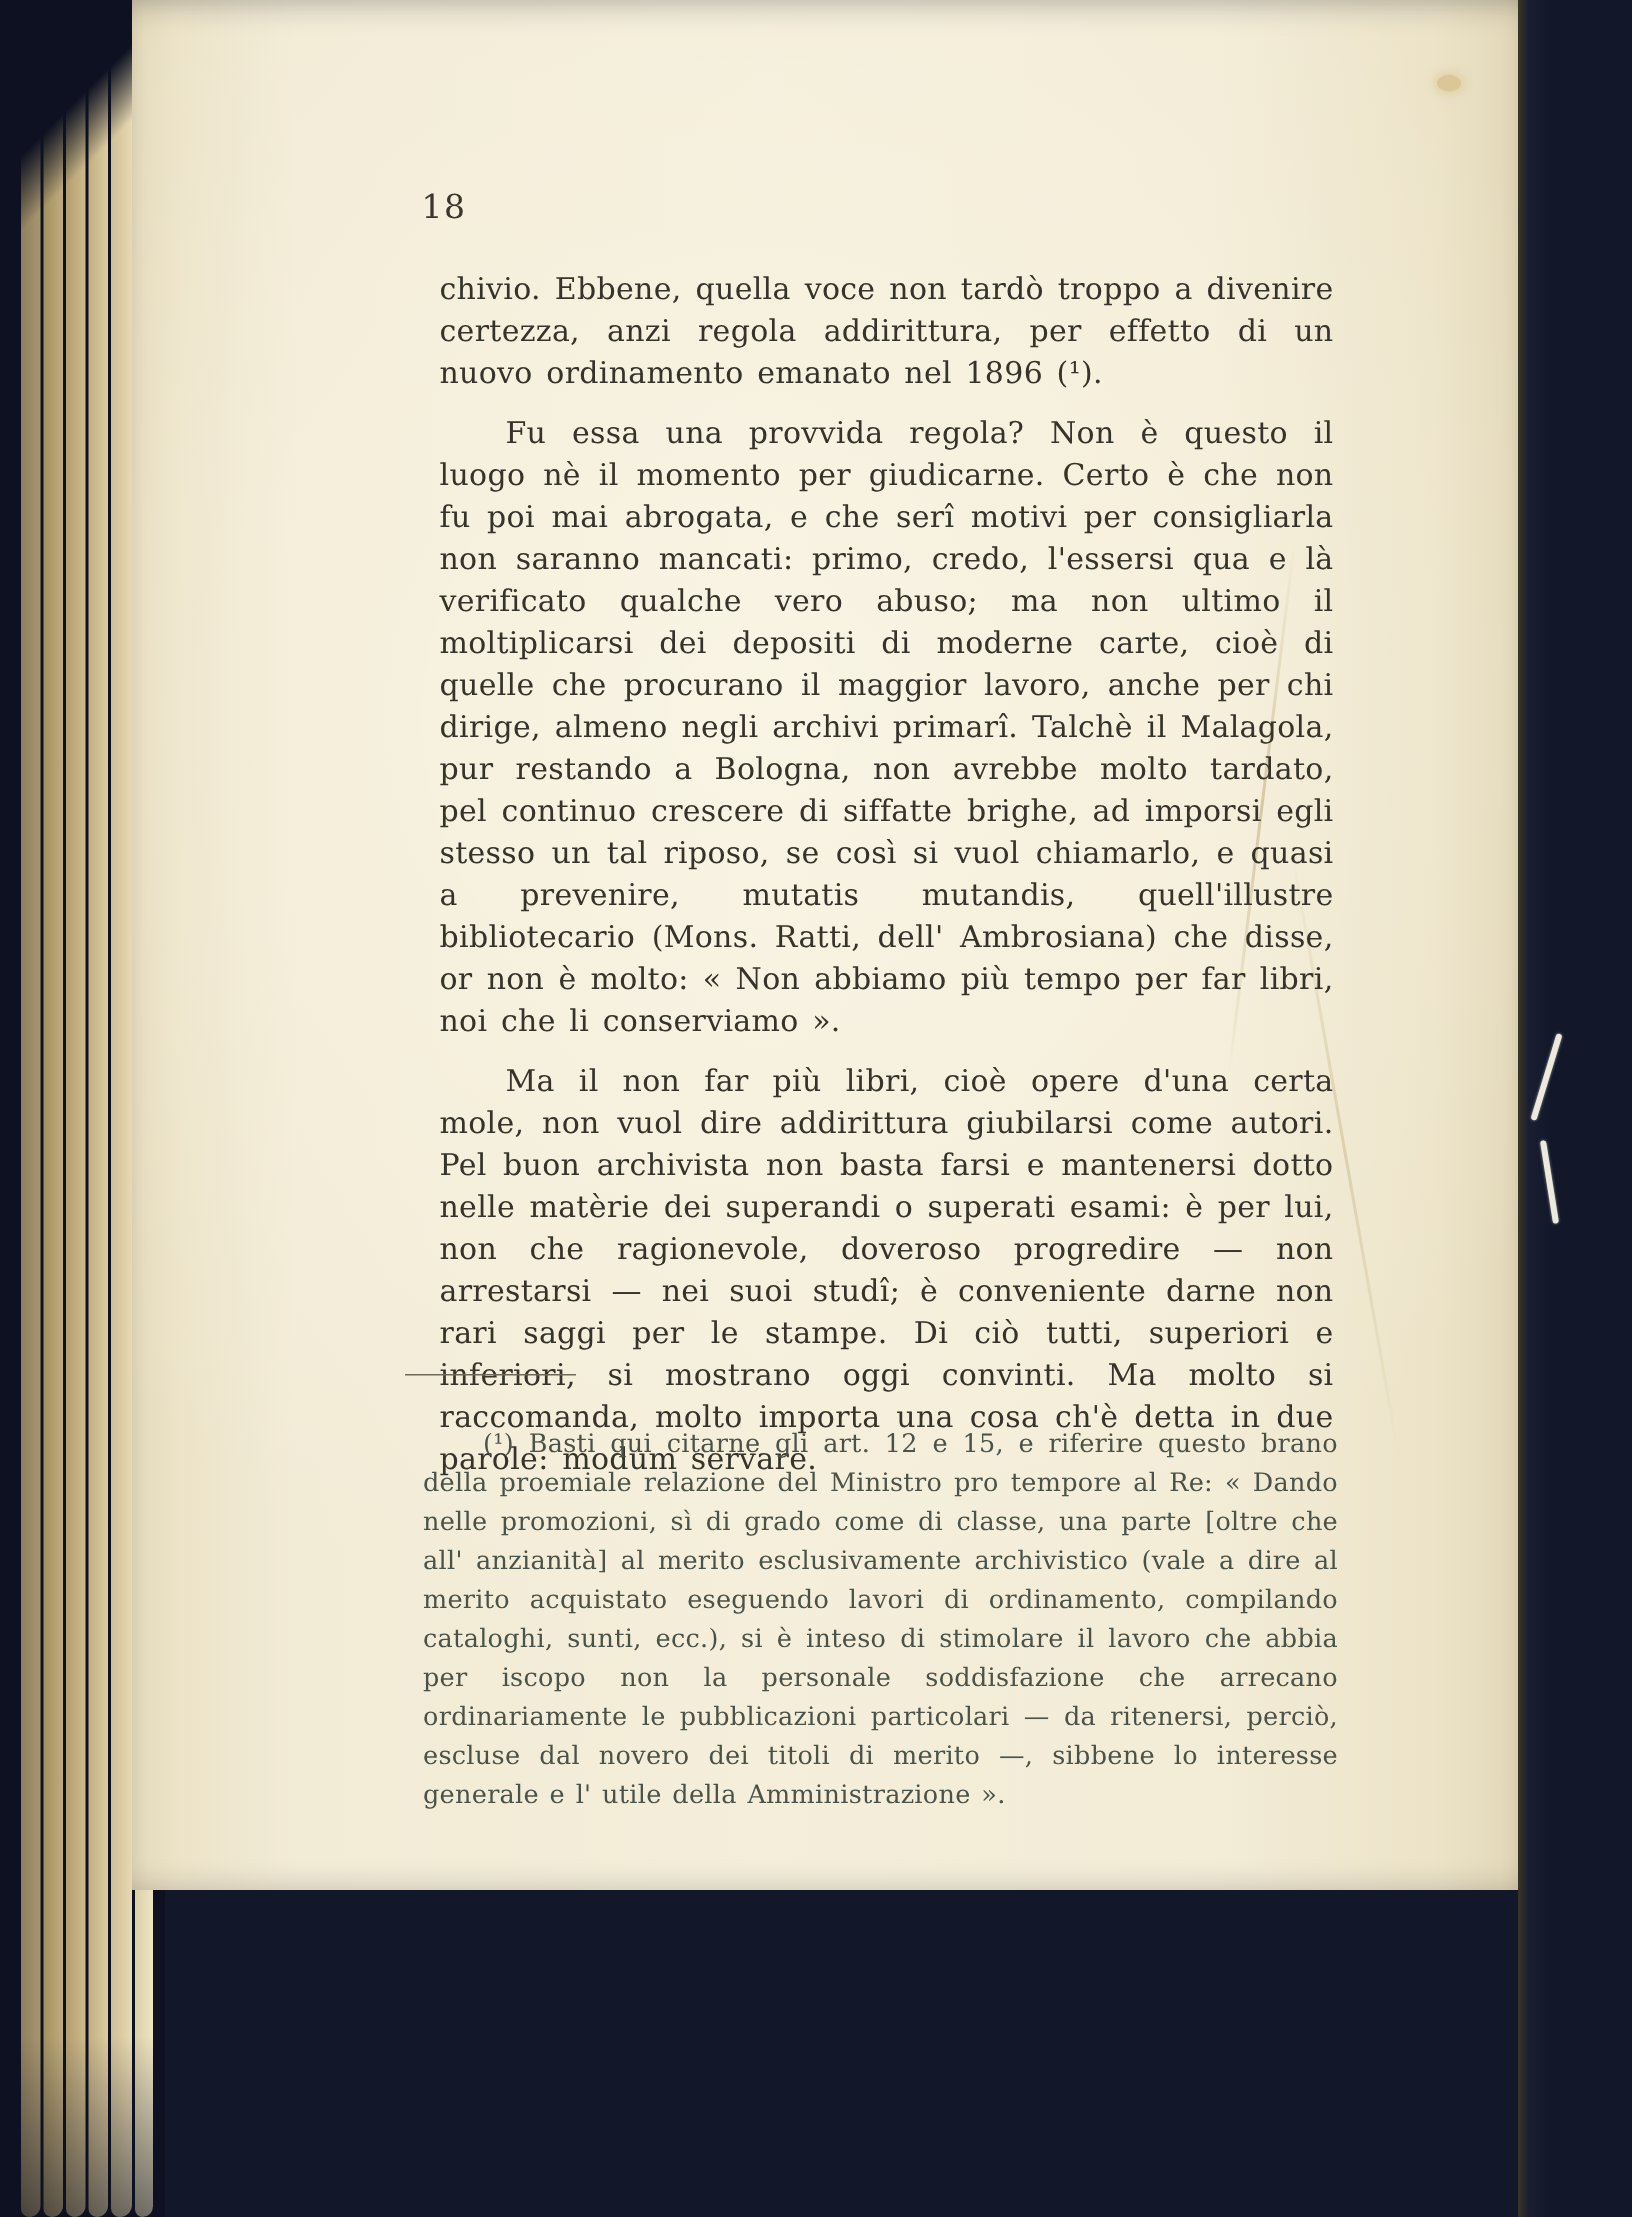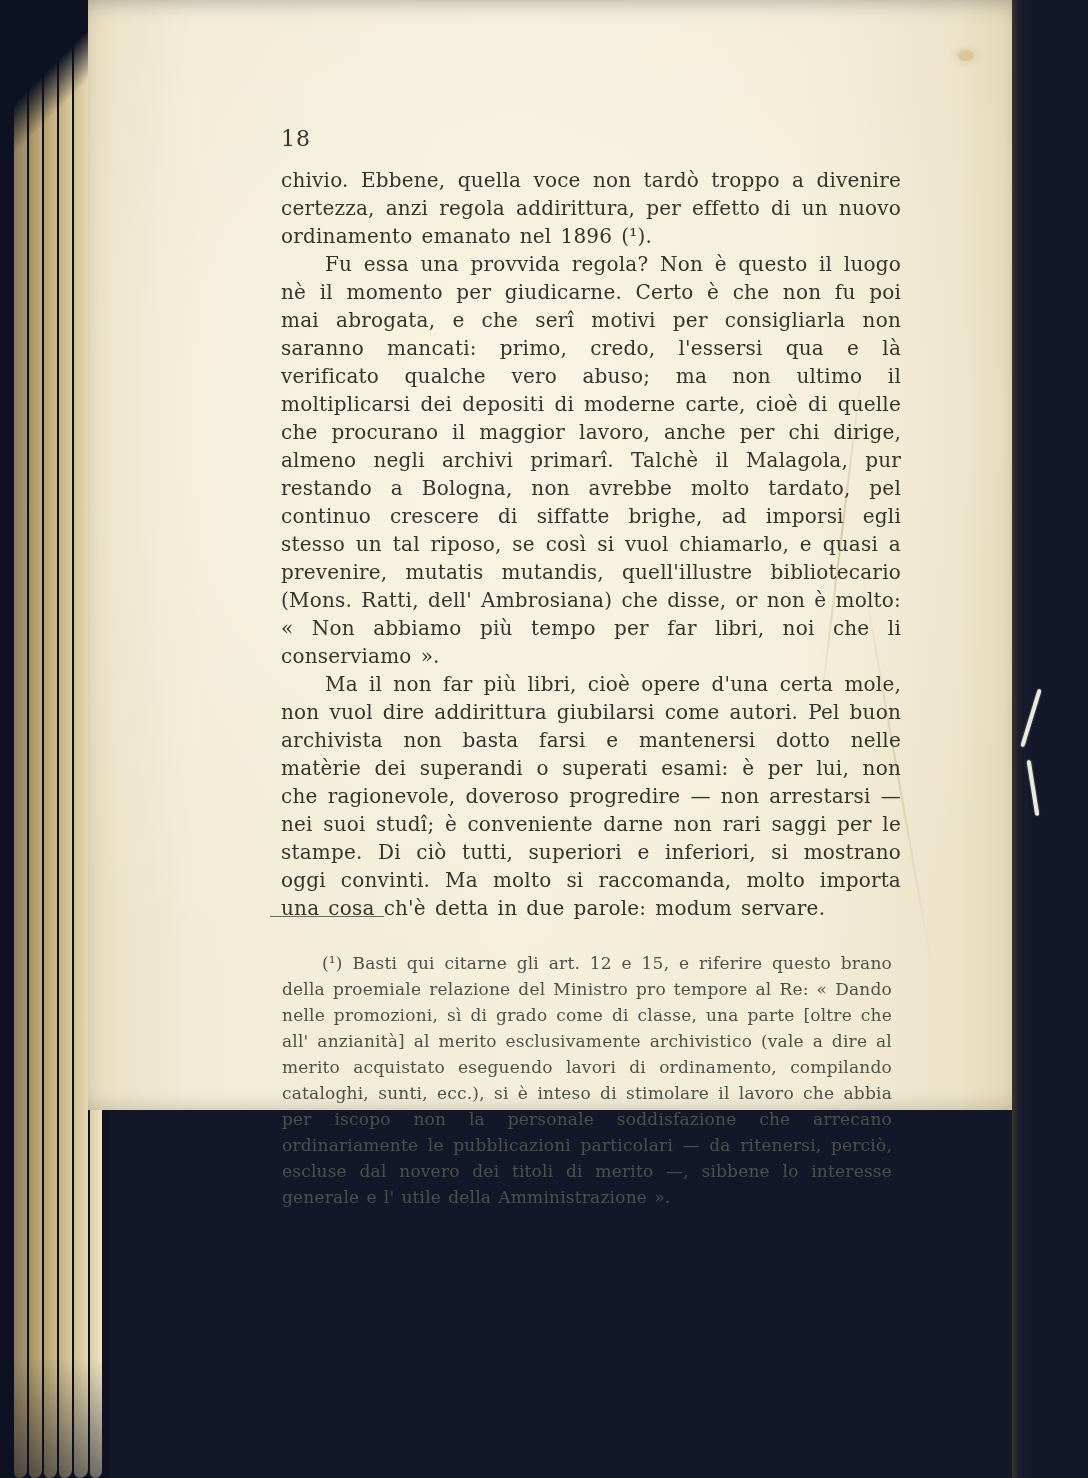--- a/index.html
+++ b/index.html
@@ -25,21 +25,21 @@
     position:absolute;left:0;top:0;width:110px;height:170px;
     background:linear-gradient(135deg,#0d1122 42%,rgba(13,17,34,0) 60%);
   }
   .edges .bottom-shade{
     position:absolute;left:0;bottom:0;width:110px;height:120px;
     background:linear-gradient(180deg,rgba(13,17,34,0),rgba(13,17,34,.55));
   }
 
   
   .page{
-    position:absolute;left:88px;top:0;width:924px;height:1110px;
+    position:absolute;left:88px;top:0;width:924px;height:1260px;
     background:
       radial-gradient(ellipse 900px 900px at 45% 38%,rgba(255,252,240,.45),rgba(255,252,240,0) 70%),
       linear-gradient(90deg,#e3d8ba 0px,#ece3c8 30px,#f2ebd6 110px,#f4eeda 420px,#f3ecd7 720px,#ece3c8 870px,#e2d7b8 924px);
     box-shadow:inset 0 14px 22px -14px rgba(20,20,30,.35), inset 0 -14px 22px -16px rgba(20,20,30,.25);
   }
   .crease{
     position:absolute;left:752px;top:360px;width:2px;height:360px;
     background:linear-gradient(180deg,rgba(200,185,145,0),rgba(205,190,150,.8),rgba(200,185,145,0));
     transform:rotate(7deg);
   }
@@ -56,21 +56,21 @@
   
   .pagenum{
     position:absolute;left:193px;top:126px;
     font-size:22px;color:#3a362c;letter-spacing:1px;
   }
   .bodytext{
     position:absolute;left:193px;top:166px;width:620px;
     font-size:20px;line-height:28px;color:#36332b;
     text-align:justify;word-spacing:2.5px;letter-spacing:.2px;
   }
-  .bodytext p{margin:0;}
+  .bodytext p{margin:12px;}
   .bodytext p.indent{text-indent:44px;}
   .it{}
 
   .footrule{
     position:absolute;left:182px;top:916px;width:114px;height:1px;
     background:#6f695a;
   }
   .footnote{
     position:absolute;left:182px;top:938px;width:634px;
     font-size:17px;line-height:26px;color:#4b5349;

